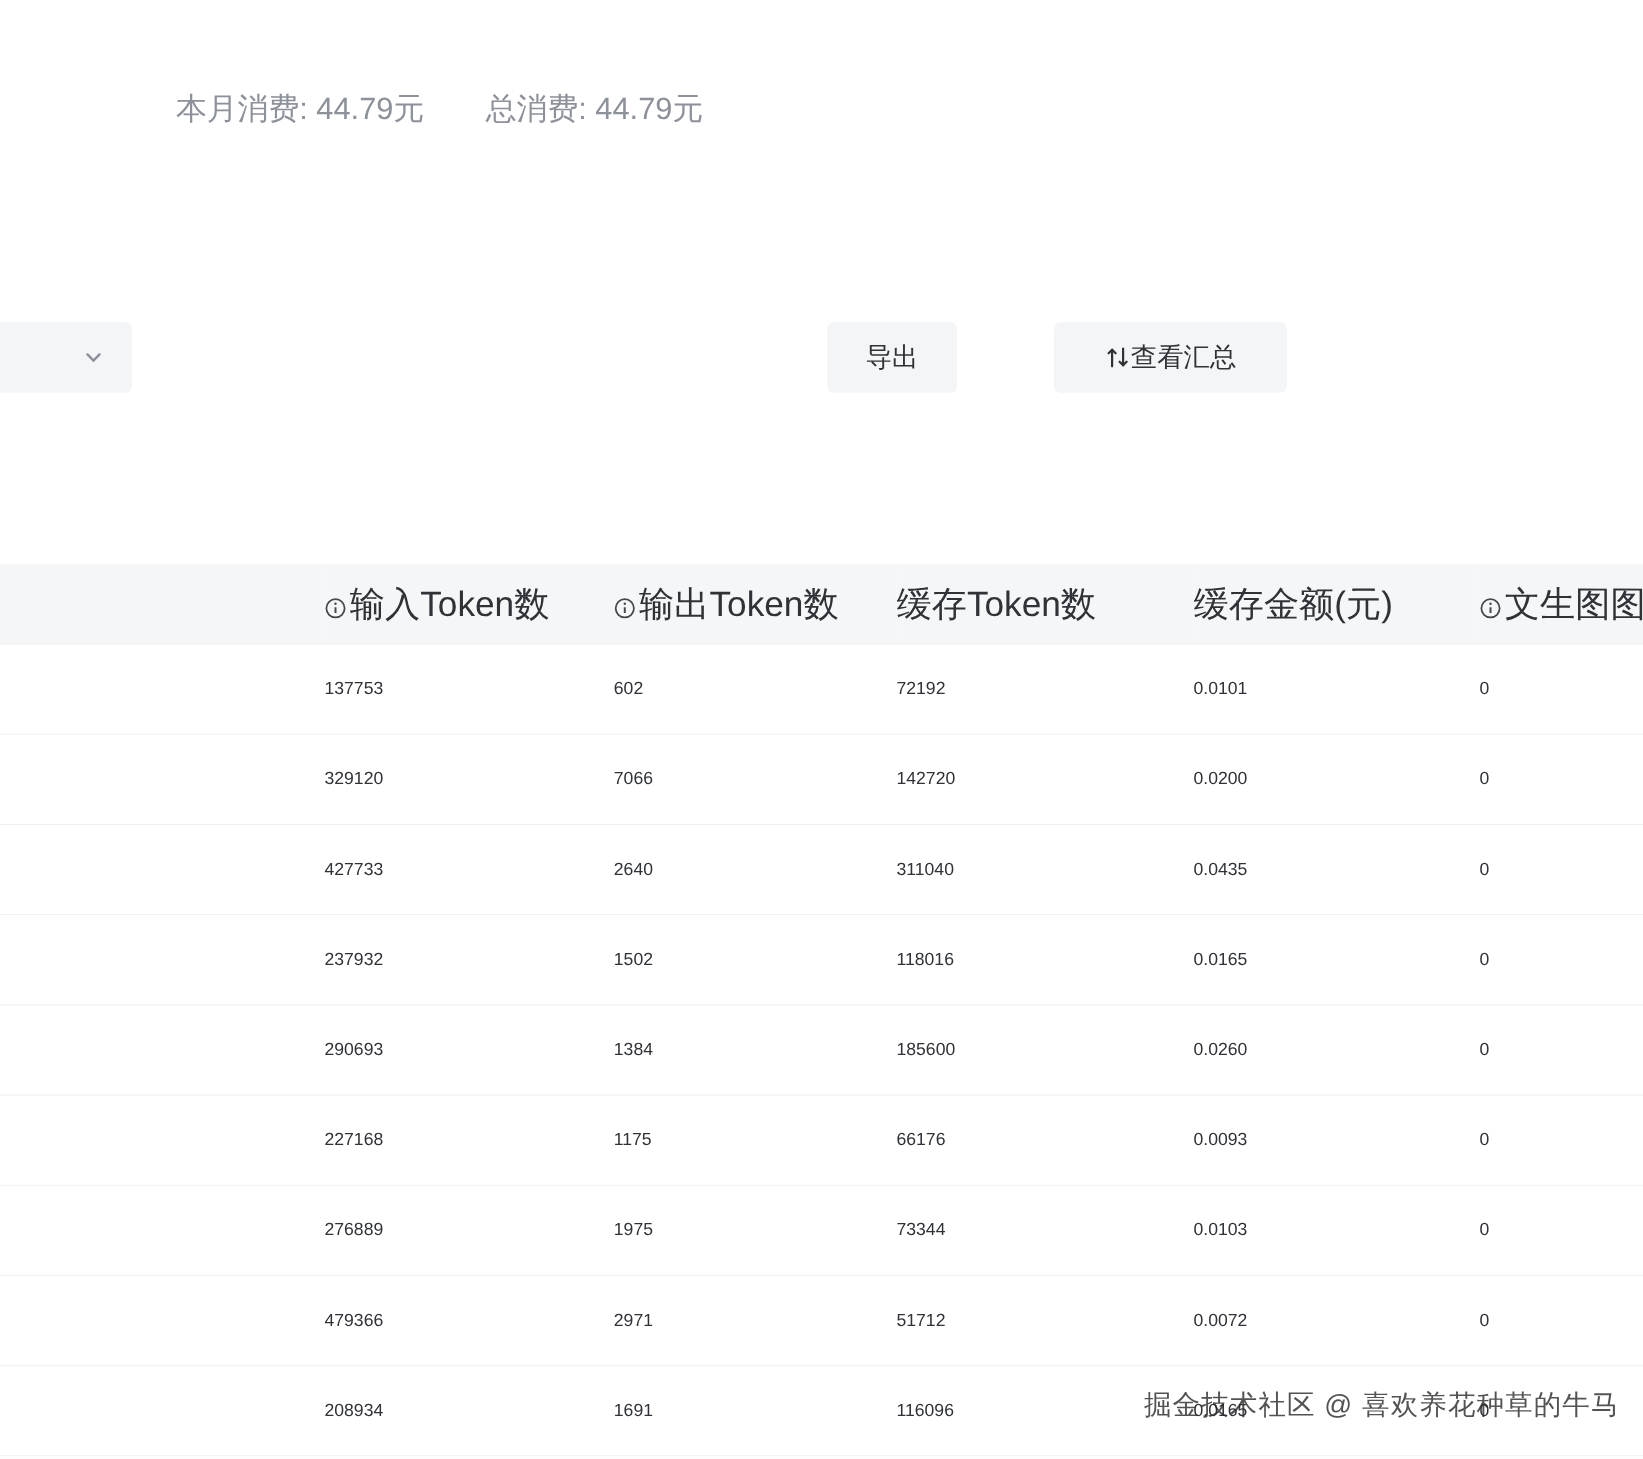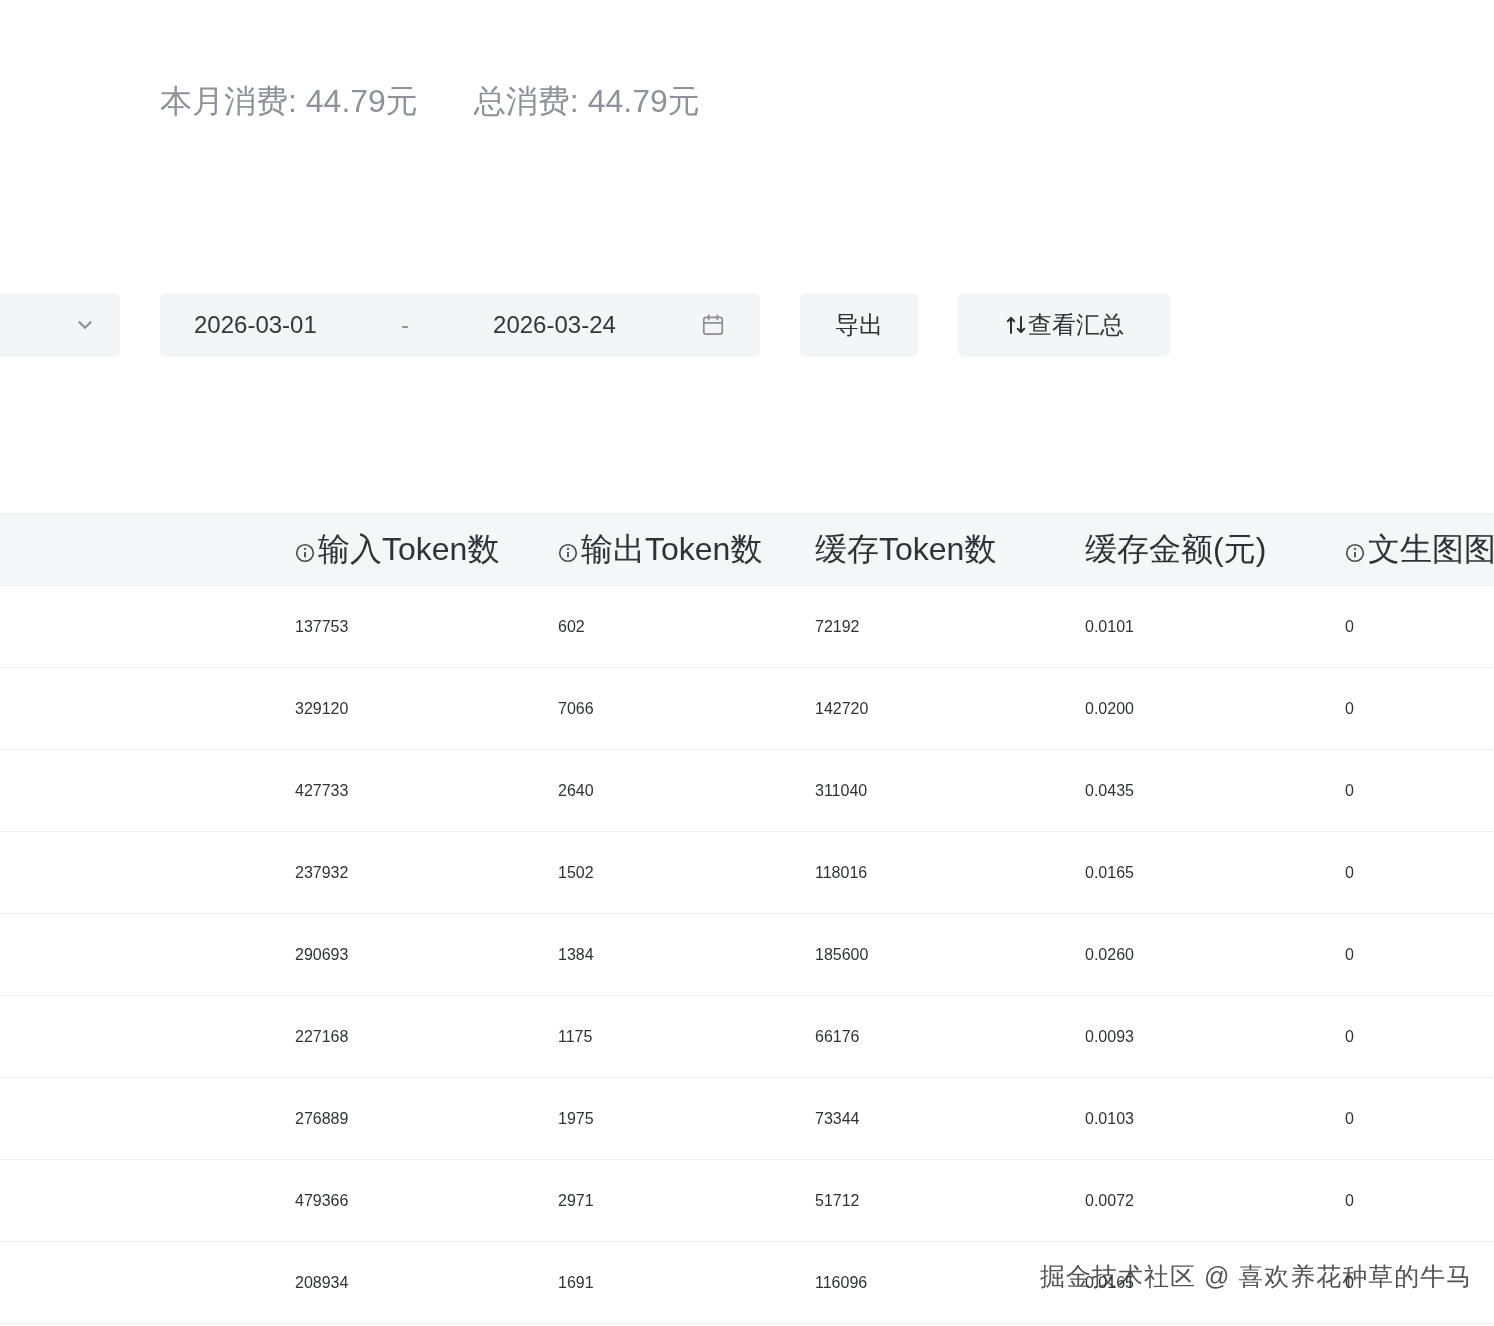--- a/index.html
+++ b/index.html
@@ -11,21 +11,21 @@
     font-family:"Liberation Sans", sans-serif;
     color:#2f3237;
   }
 
   
   .summary { position:absolute; left:160px; top:48px; }
   .summary-title { font-size:23px; font-weight:700; color:#2b2e33; }
   .summary-amount-row { margin-top:20px; display:flex; align-items:baseline; }
   .summary-amount { font-size:54px; font-weight:700; color:#26282c; letter-spacing:1px; }
   .summary-currency { font-size:26px; font-weight:700; color:#26282c; margin-left:4px; }
-  .summary-sub-row { margin-top:32px; display:flex; gap:56px; font-size:32px; color:#8d919a; }
+  .summary-sub-row { margin-top:32px; display:flex; gap:56px; font-size:28px; color:#8d919a; }
   .summary-sub-row .pair { white-space:nowrap; }
   .summary-sub-row .pair span { color:#8d919a; }
 
   
   .toolbar { position:absolute; top:293px; left:0; width:100%; height:64px; }
   .ctl {
     background:#f4f5f7;
     border:none;
     border-radius:6px;
     height:64px;
@@ -45,21 +45,21 @@
     justify-content:space-between;
     cursor:pointer;
   }
   .date-text { color:#33363c; }
   .date-sep { color:#8d919a; }
   .btn {
     justify-content:center;
     cursor:pointer;
     font-family:"Liberation Sans", sans-serif;
   }
-  .export-btn { position:absolute; left:800px; width:118px;text-align:center; }
+  .export-btn { position:absolute; left:752px; width:118px;text-align:center; }
   .summary-btn { position:absolute; left:958px; width:212px; gap:0; }
   .icon { display:inline-flex; align-items:center; }
 
   
   .table-wrap { position:absolute; top:513px; left:0; width:1494px; overflow:hidden; }
   table { border-collapse:collapse; table-layout:fixed; width:1700px; }
   thead th {
     height:72px;
     background:#f5f6f7;
     border-top:1px solid #eef0f4;
@@ -114,33 +114,20 @@
 <div class="toolbar">
 
   <div class="ctl cut-select">
     <span class="icon">
       <svg width="22" height="22" viewBox="0 0 20 20" fill="none" stroke="#8a8f99" stroke-width="2" stroke-linecap="round">
           <path d="M5 7.5l5 5 5-5"></path>
         </svg>
     </span>
   </div>
 
-  <div class="ctl date-range">
-    <span class="date-text">2026-03-01</span>
-    <span class="date-sep">-</span>
-    <span class="date-text">2026-03-24</span>
-    <span class="icon">
-      <svg width="26" height="26" viewBox="0 0 24 24" fill="none" stroke="#8a8f99" stroke-width="1.6" stroke-linecap="round">
-          <rect x="3.5" y="5" width="17" height="15.5" rx="2"></rect>
-          <line x1="3.5" y1="10" x2="20.5" y2="10"></line>
-          <line x1="8" y1="3" x2="8" y2="7"></line>
-          <line x1="16" y1="3" x2="16" y2="7"></line>
-        </svg>
-    </span>
-  </div>
 
   <button class="ctl btn export-btn">
     <span>导出</span>
   </button>
 
   <button class="ctl btn summary-btn">
     <span class="icon">
       <svg width="24" height="24" viewBox="0 0 24 24" fill="none" stroke="#2f3136" stroke-width="2" stroke-linecap="round" stroke-linejoin="round">
           <path d="M7 20V5"></path>
           <path d="M7 5L3.8 8.2"></path>

